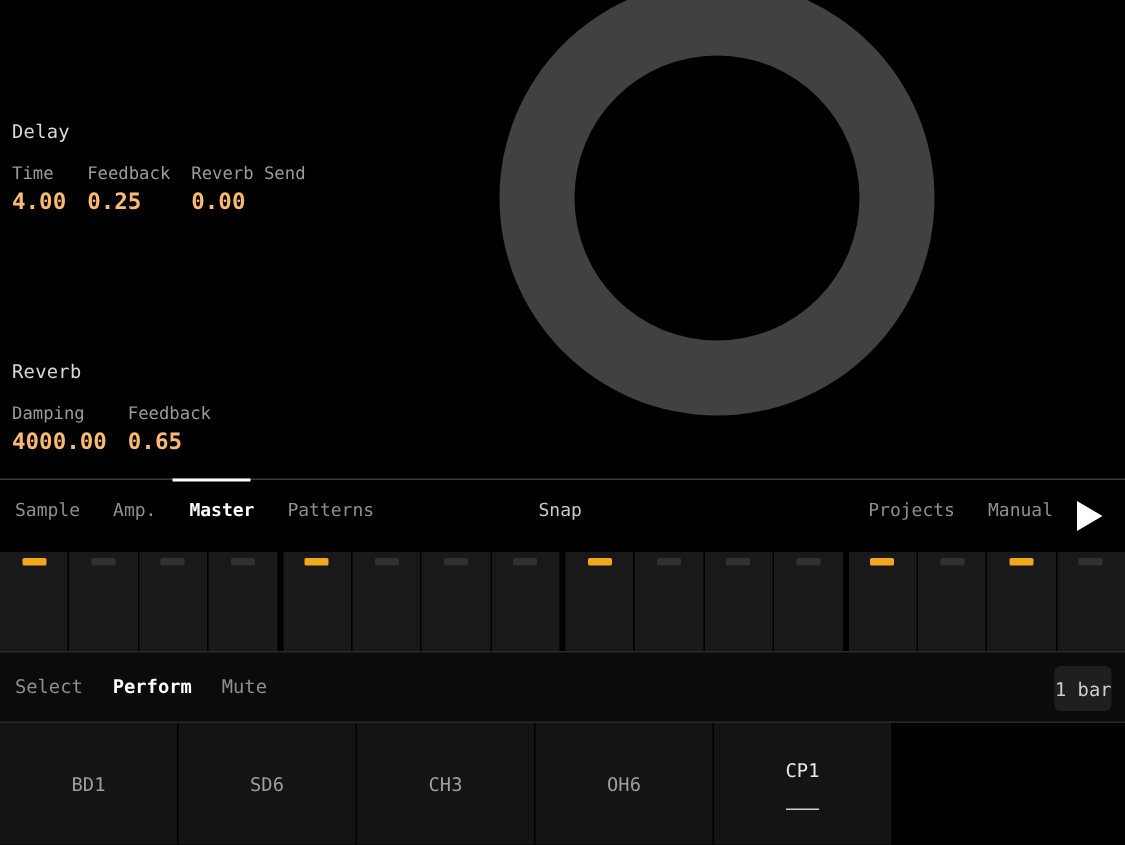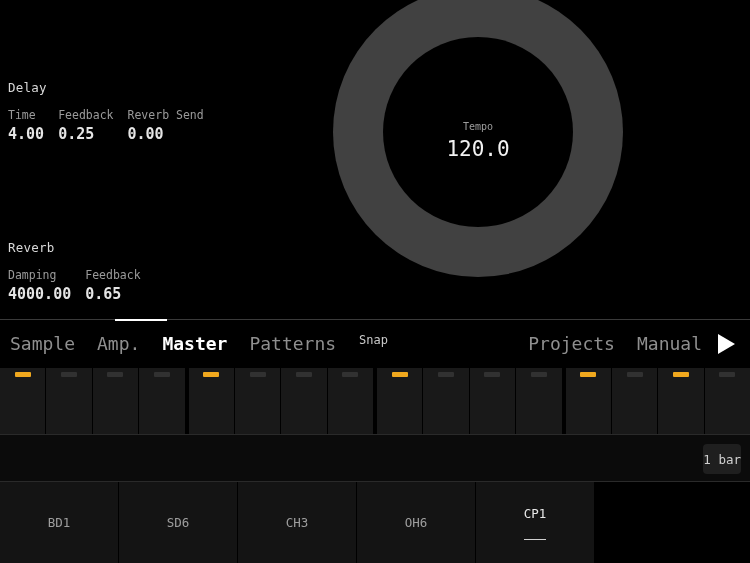--- a/index.html
+++ b/index.html
@@ -54,21 +54,21 @@
     margin-right: 14px;
   }
   .fx-param-label {
     font-size: 11.5px;
     color: #9a9a9a;
     line-height: 16px;
     white-space: nowrap;
   }
   .fx-param-value {
     font-size: 15px;
-    color: #e5e5e5;
+    color: #fdba74;
     line-height: 22px;
     white-space: nowrap;
     font-weight: bold;
   }
 
   
   .knob {
     position: absolute;
     left: 333px;
     top: -13px;
@@ -123,21 +123,21 @@
   }
   .nav-left {
     position: absolute;
     left: 10px;
     top: 13px;
     display: flex;
     flex-direction: row;
     align-items: center;
   }
   .nav-item {
-    font-size: 18px;
+    font-size: 12px;
     color: #8f8f8f;
     margin-right: 22px;
     white-space: nowrap;
     text-align: center;
   }
   .nav-item.active {
     color: #ffffff;
     font-weight: bold;
   }
   .nav-center {
@@ -316,24 +316,20 @@
         <div class="fx-param">
           <div class="fx-param-label">Feedback</div>
           <div class="fx-param-value">0.65</div>
         </div>
       </div>
     </div>
 
     <div class="knob">
       <div class="knob-hole"></div>
     </div>
-    <div class="knob-readout">
-      <div class="knob-label">Tempo</div>
-      <div class="knob-value">120.0</div>
-    </div>
   </div>
 
   <div class="navbar">
     <div class="nav-active-marker"></div>
 
     <div class="nav-left">
       <div class="nav-item">Sample</div>
       <div class="nav-item">Amp.</div>
       <div class="nav-item active">Master</div>
       <div class="nav-item">Patterns</div>
@@ -396,20 +392,25 @@
       </div>
     <div class="step on">
         <div class="step-indicator"></div>
       </div>
     <div class="step">
         <div class="step-indicator"></div>
       </div>
   </div>
 
   <div class="modebar">
+    <div class="mode-left">
+      <div class="mode-item">Select</div>
+      <div class="mode-item active">Perform</div>
+      <div class="mode-item">Mute</div>
+    </div>
     <div class="bar-btn">1 bar</div>
   </div>
 
   <div class="pads">
     <div class="pad">
       <span class="pad-label">BD1</span>
     </div>
     <div class="pad">
       <span class="pad-label">SD6</span>
     </div>

